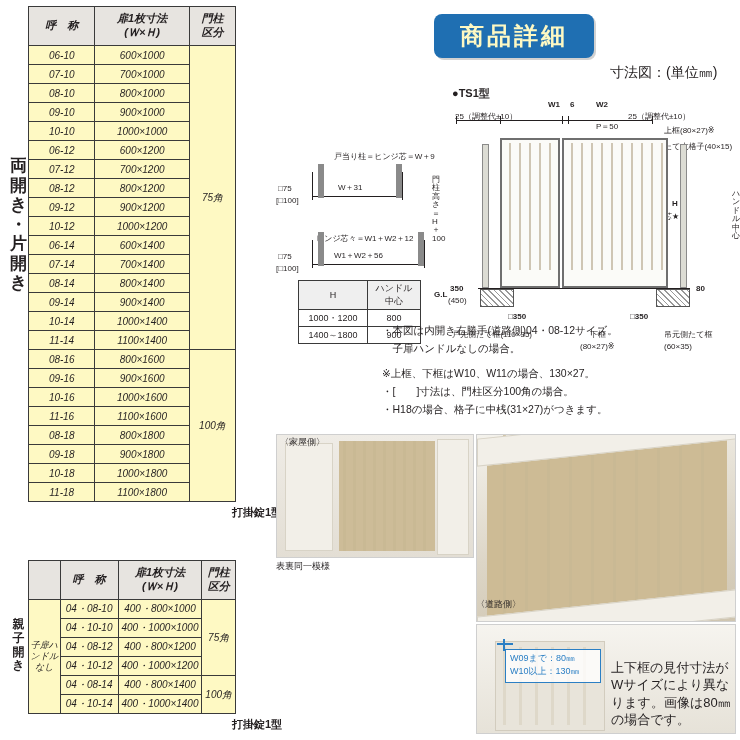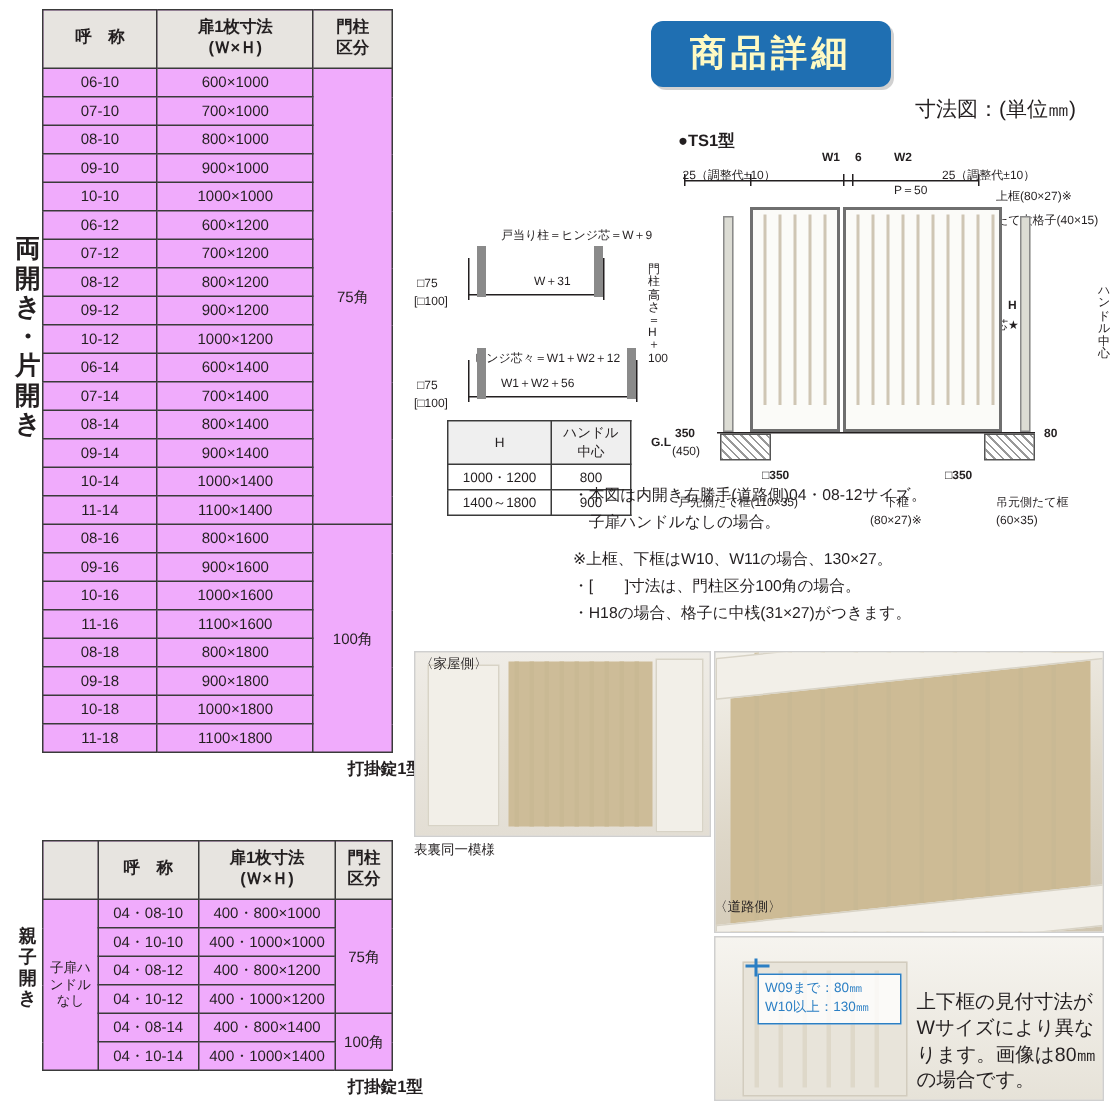--- a/index.html
+++ b/index.html
@@ -18,22 +18,23 @@
     position:absolute;left:2px;top:150px;width:18px;
     font-size:17px;font-weight:bold;line-height:1.15;text-align:center;
     letter-spacing:1px;
   }
   .rot2{
     position:absolute;left:2px;top:612px;width:18px;
     font-size:12px;font-weight:bold;line-height:1.15;text-align:center;
     letter-spacing:1px;
   }
   table.spec{
-    border-collapse:collapse;width:234px;margin-left:20px;
-    background:#f0abfc;
+    border-collapse:collapse;width:208px;margin-left:20px;
+    background:#fef9c3;
+    font-style:italic;
   }
   table.spec td,table.spec th{
     border:1px solid #3a3a3a;
     text-align:center;
     font-size:10px;
     padding:0;
     height:18px;
     font-weight:normal;
     color:#231f20;
   }
@@ -311,21 +312,21 @@
   <div class="badge">
     <span>商品詳細</span>
   </div>
 
   <div class="unit-note">寸法図：(単位㎜)</div>
   <div class="ts1">●TS1型</div>
 
   <div class="lbl" style="left:334px;top:152px;">戸当り柱＝ヒンジ芯＝W＋9</div>
   <div class="lbl" style="left:278px;top:184px;">□75</div>
   <div class="lbl" style="left:276px;top:196px;">[□100]</div>
-  <div class="lbl" style="left:356px;top:183px;">W＋31</div>
+  <div class="lbl" style="left:338px;top:183px;">W＋31</div>
   <div class="ln h" style="left:312px;top:196px;width:90px;"></div>
   <div class="ln v" style="left:312px;top:172px;height:28px;"></div>
   <div class="ln v" style="left:402px;top:172px;height:28px;"></div>
   <div class="ln v" style="left:318px;top:164px;height:34px;background:#8a8a8a;width:6px;"></div>
   <div class="ln v" style="left:396px;top:164px;height:34px;background:#8a8a8a;width:6px;"></div>
 
   <div class="lbl" style="left:316px;top:222px;margin-top:12px;">ヒンジ芯々＝W1＋W2＋12</div>
   <div class="lbl" style="left:278px;top:252px;">□75</div>
   <div class="lbl" style="left:276px;top:264px;">[□100]</div>
   <div class="lbl" style="left:334px;top:251px;">W1＋W2＋56</div>

